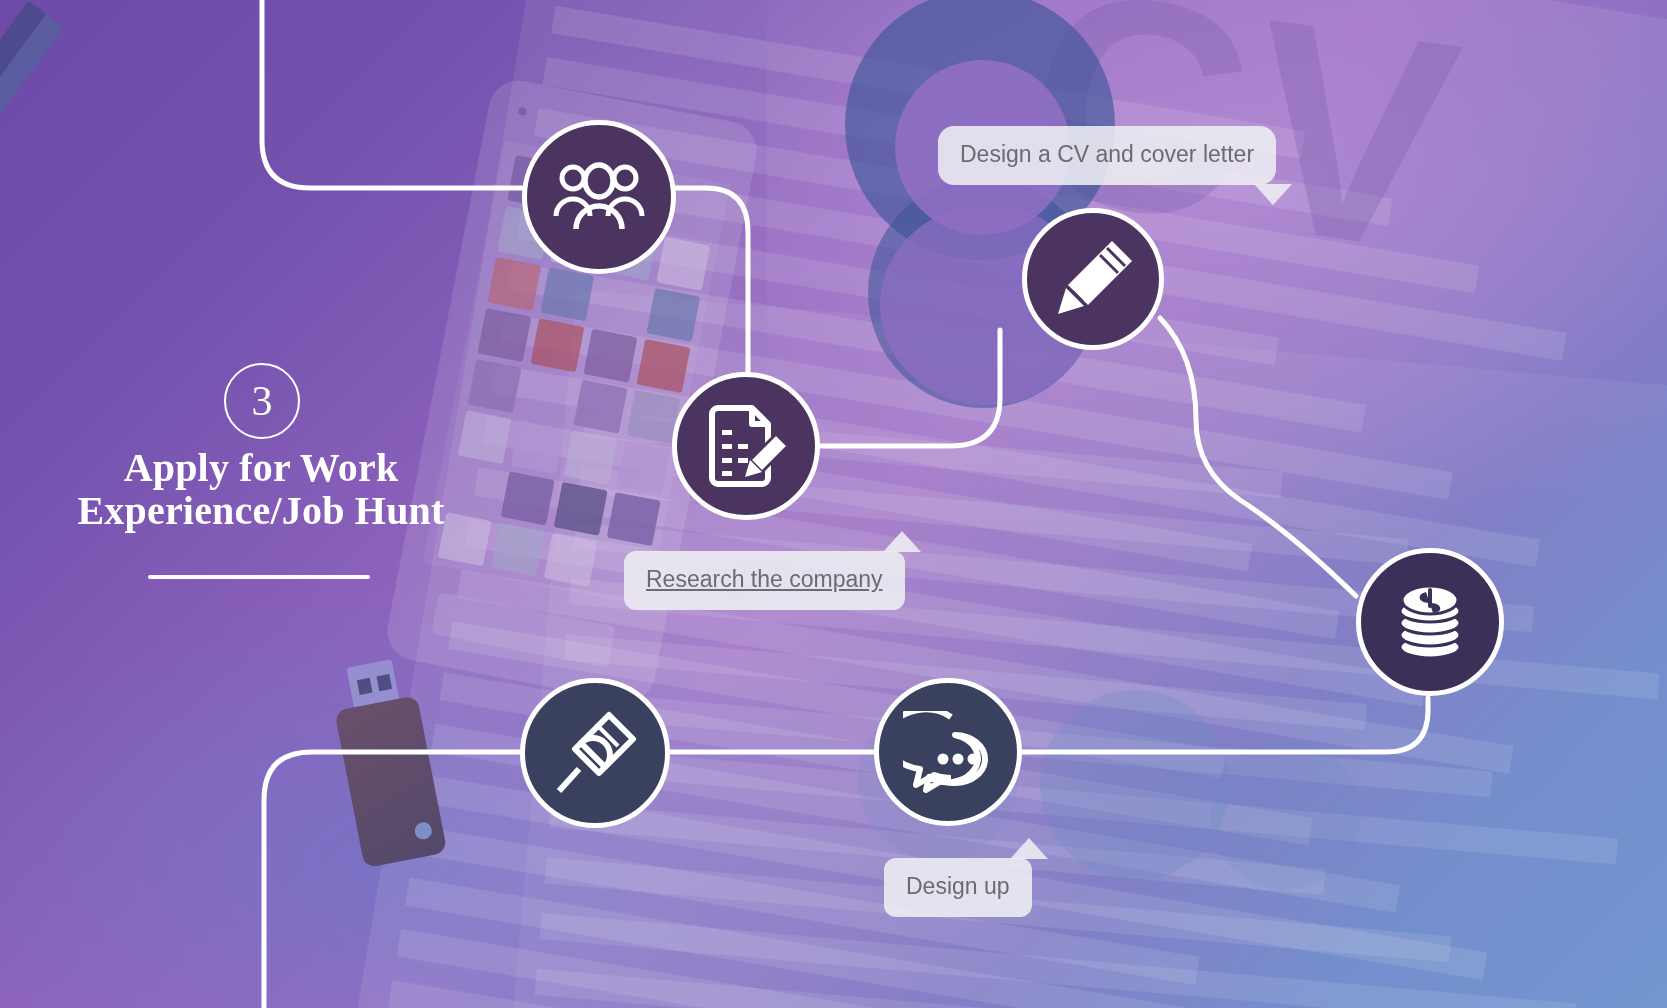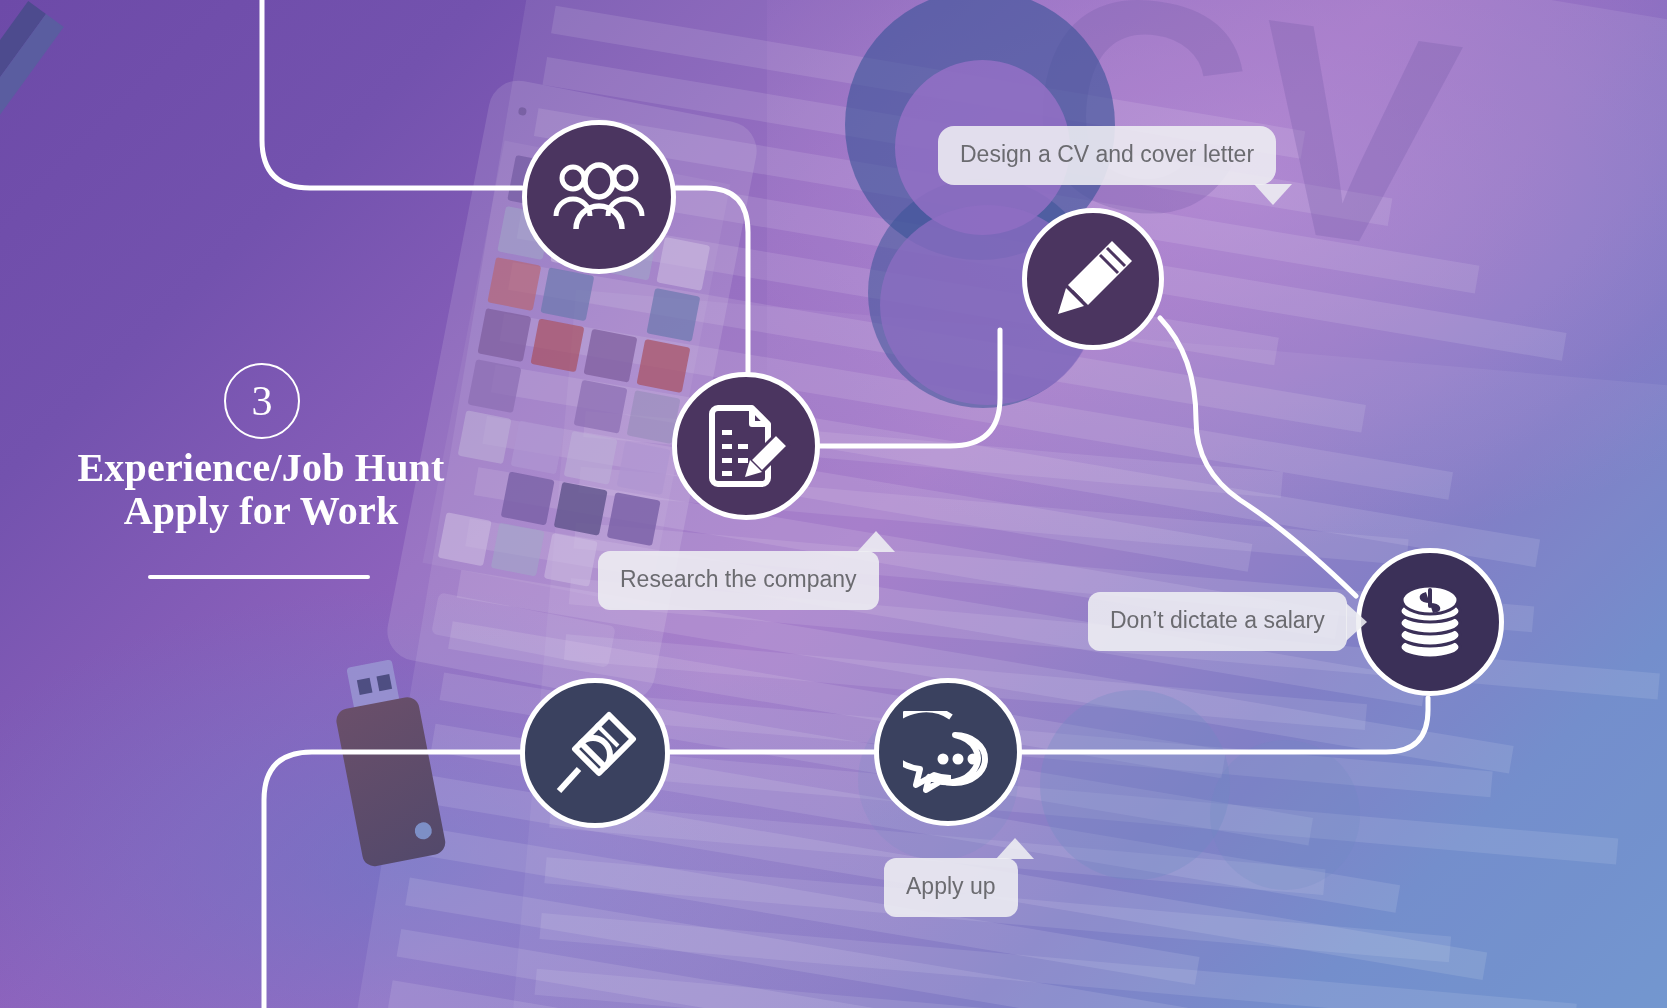--- a/index.html
+++ b/index.html
@@ -413,22 +413,22 @@
       <path d="M874,752 L670,752"></path>
 
       <path d="M520,752 L312,752 Q264,752 264,800 L264,1015"></path>
     </g>
   </svg>
 
   <div class="step-badge">
     <span>3</span>
   </div>
   <div class="title">
+    <div>Apply for Work</div>
     <div>Experience/Job Hunt</div>
-    <div>Apply for Work</div>
   </div>
   <div class="title-rule"></div>
 
   <div class="node" style="left:522px;top:120px;width:154px;height:154px;background:#4b3560;">
     <span>
       <svg width="92" height="70" viewBox="0 0 92 70">
         <g fill="none" stroke="#fff" stroke-width="5">
           <circle cx="20" cy="16" r="11"></circle>
           <path d="M3,54 a17,17 0 0 1 34,0"></path>
           <circle cx="72" cy="16" r="11"></circle>
@@ -476,44 +476,41 @@
             <rect x="38" y="58" width="10" height="5"></rect>
           <rect x="22" y="71" width="10" height="5"></rect>
         </g>
         <g>
           <path d="M76,34 l12,12 -26,26 -12,-12 z" fill="#fff" stroke="#4b3560" stroke-width="3"></path>
           <path d="M50,60 l12,12 -17,5 z" fill="#fff"></path>
         </g>
       </svg>
     </span>
   </div>
-  <div class="tip up" style="left:598px;top:551px;">
+  <div class="tip up" style="left:624px;top:551px;text-decoration:underline;">
     <span>Research the company</span>
   </div>
 
   <div class="node" style="left:1356px;top:548px;width:148px;height:148px;background:#3b3058;">
     <span>
       <svg width="86" height="86" viewBox="0 0 86 86">
         <g fill="#fff" stroke="#3b3058" stroke-width="3">
           <ellipse cx="43" cy="68" rx="30" ry="11"></ellipse>
           <ellipse cx="43" cy="56" rx="30" ry="11"></ellipse>
           <ellipse cx="43" cy="44" rx="30" ry="11"></ellipse>
           <ellipse cx="43" cy="32" rx="30" ry="11"></ellipse>
           <ellipse cx="43" cy="21" rx="28" ry="14"></ellipse>
         </g>
         <g fill="#3b3058">
           <path d="M39,13 q-8,2 -6,7 q2,4 10,4 q8,0 10,4 q2,5 -7,6"></path>
           <rect x="41" y="9" width="4" height="20" rx="2"></rect>
         </g>
       </svg>
     </span>
   </div>
-  <div class="tip right" style="left:1088px;top:592px;">
-    <span>Don’t dictate a salary</span>
-  </div>
 
   <div class="node" style="left:520px;top:678px;width:150px;height:150px;background:#3a415f;">
     <span>
       <svg width="88" height="88" viewBox="0 0 88 88">
         <g fill="none" stroke="#fff" stroke-width="6" stroke-linejoin="round">
           <path d="M58,6 l24,24 -28,28 -24,-24 z"></path>
           <path d="M30,34 a14,14 0 0 1 24,24 l-6,6 -24,-24 z"></path>
           <path d="M28,60 l-20,22"></path>
         </g>
         <g fill="none" stroke="#fff" stroke-width="4">
@@ -534,16 +531,16 @@
         </g>
         <g fill="#fff">
           <circle cx="40" cy="48" r="5.5"></circle>
           <circle cx="55" cy="48" r="5.5"></circle>
           <circle cx="70" cy="48" r="5.5"></circle>
         </g>
       </svg>
     </span>
   </div>
   <div class="tip up" style="left:884px;top:858px;">
-    <span>Apply up</span>
+    <span>Design up</span>
   </div>
 
 </div>
 
 </body></html>

